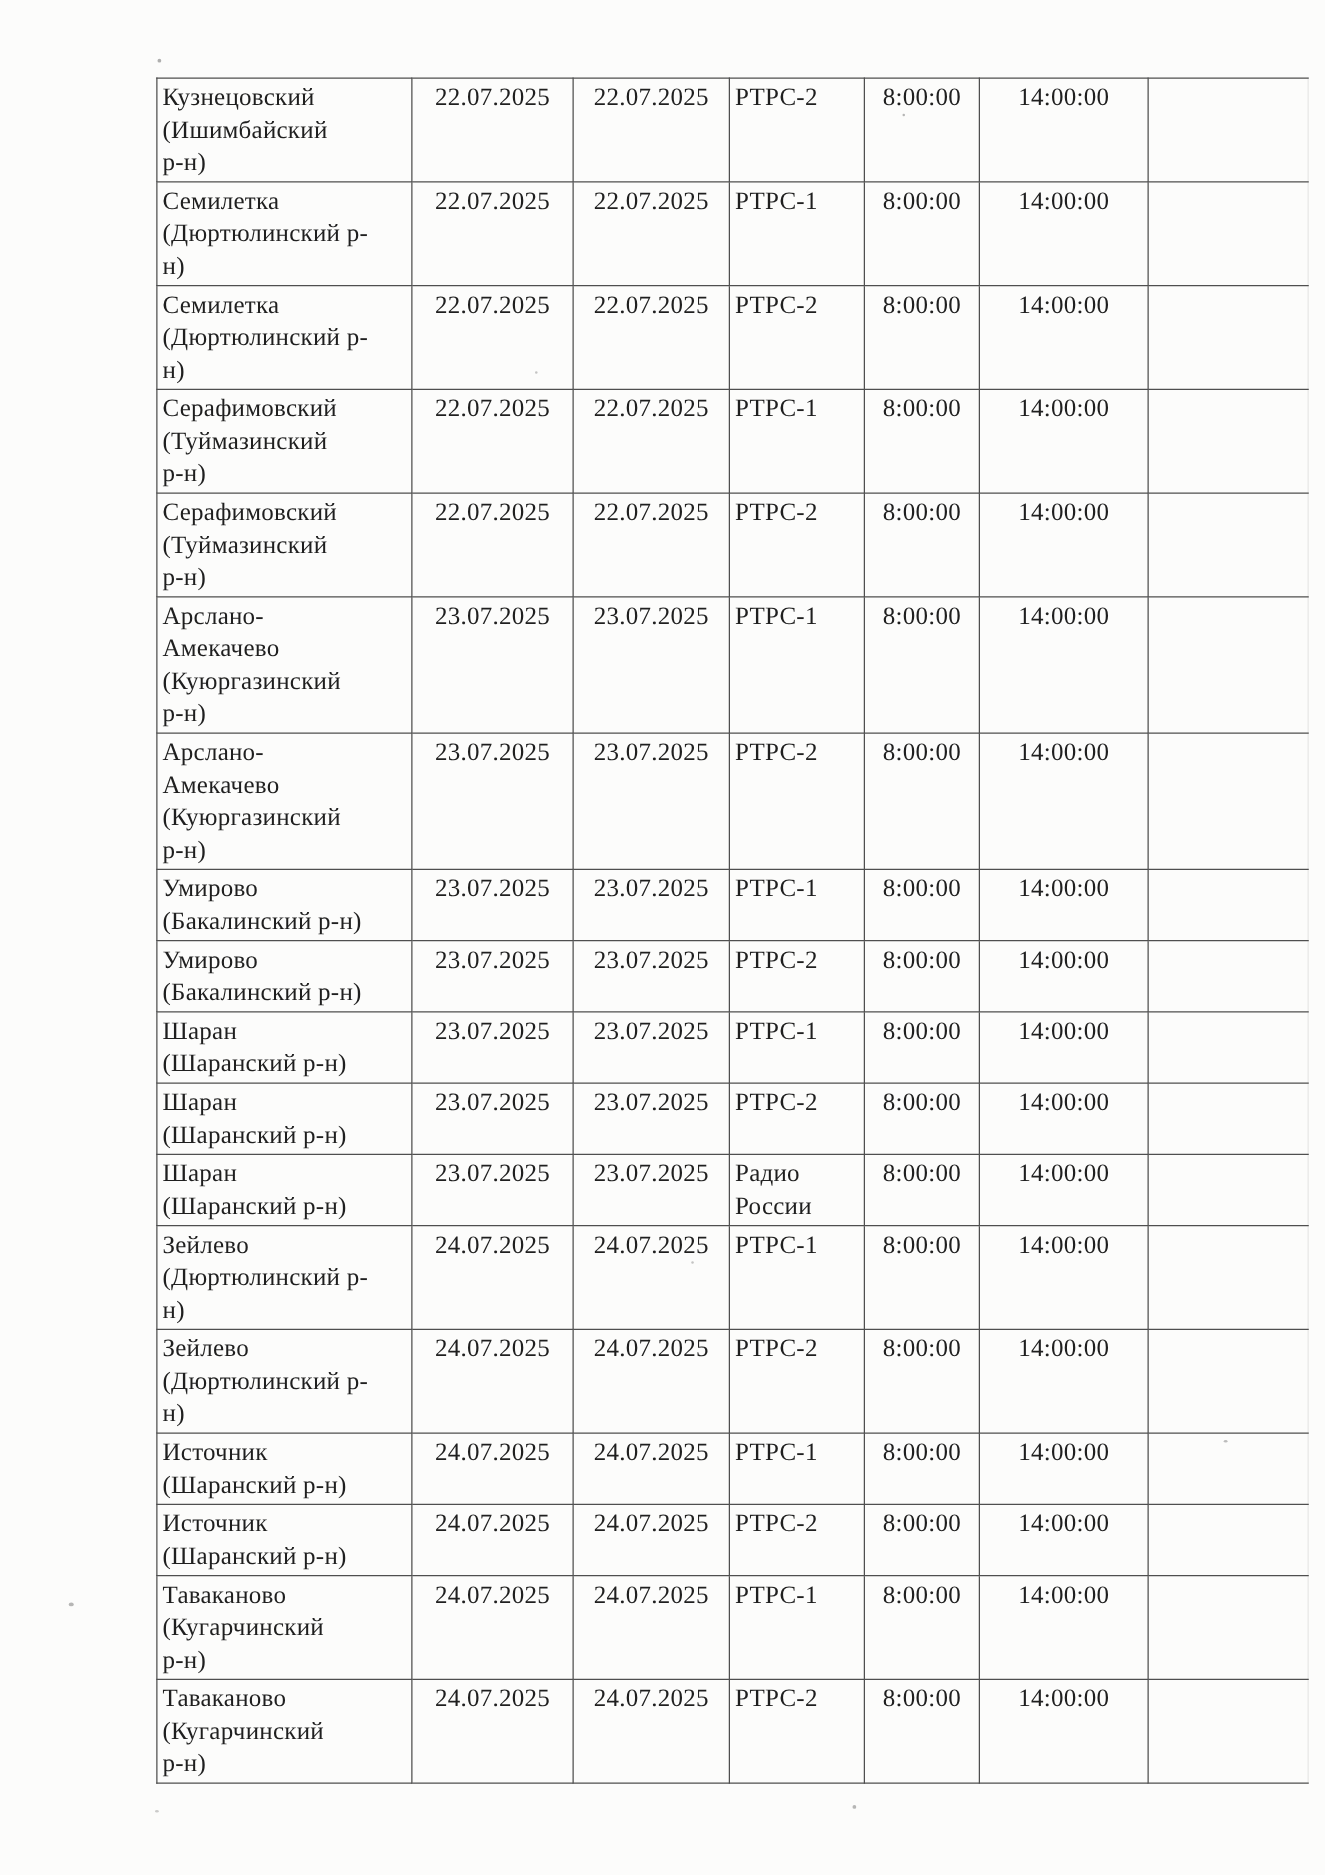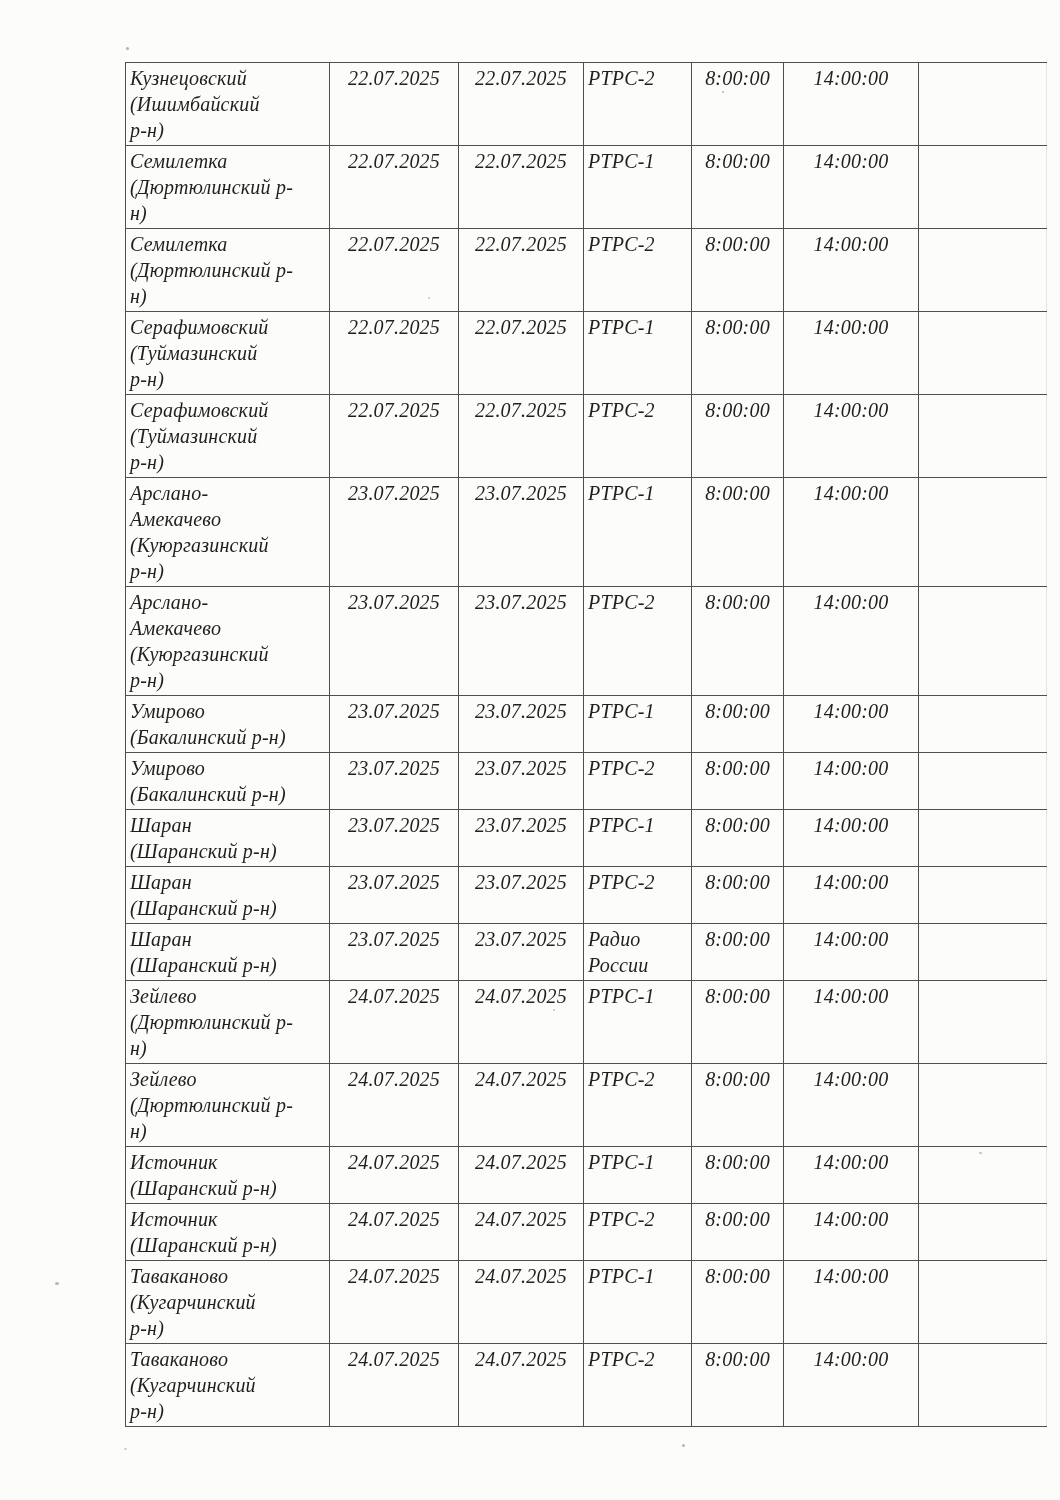--- a/index.html
+++ b/index.html
@@ -13,21 +13,21 @@
     background:var(--paper);
     font-family:"Liberation Serif","DejaVu Serif",serif;
     color:var(--ink);
     position:relative;
   }
   .page{position:relative;width:1060px;height:1500px;}
   table.schedule{
     position:absolute;left:125px;top:62px;
     border-collapse:collapse;table-layout:fixed;
     width:921px;
-    font-size:20px;line-height:26px;font-style:italic;
+    font-size:20px;line-height:26px;
   }
   table.schedule td{
     border:1px solid var(--line);
     vertical-align:top;
     padding:2px 4px 2px 4px;
     white-space:pre-line;
     letter-spacing:0.2px;
   }
   
   table.schedule td:last-child{border-right:1px solid rgba(80,80,80,0.12);}

